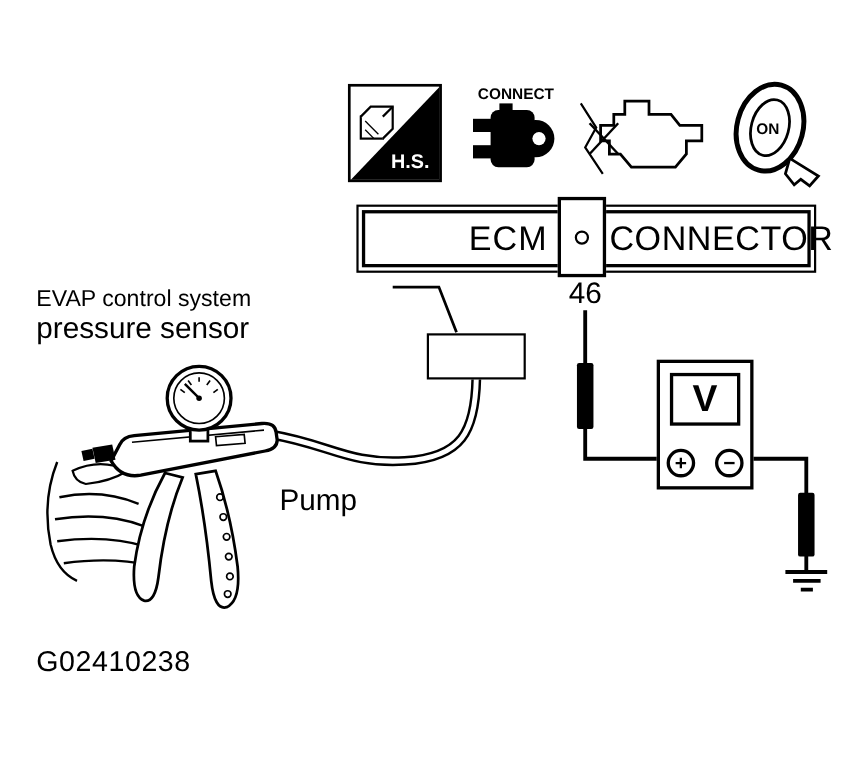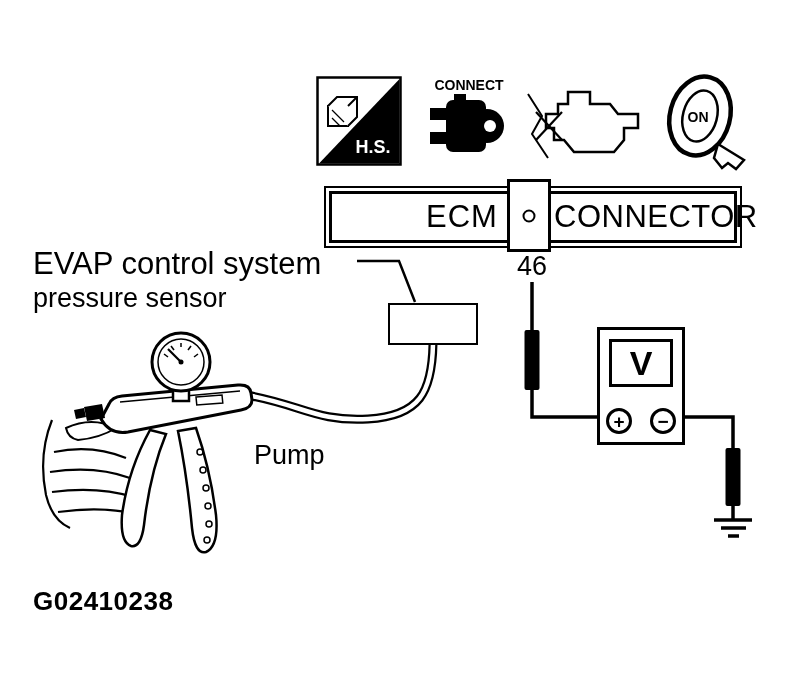--- a/index.html
+++ b/index.html
@@ -27,24 +27,24 @@
   .terminal { position:absolute; top:78px; width:26px; height:26px; border:3px solid #000; border-radius:50%;
     background:#fff; display:flex; align-items:center; justify-content:center; font-size:19px; font-weight:bold; line-height:1; }
   .terminal-plus { left:6px; }
   .terminal-minus { left:50px; }
 
   
   .sensor-box { left:388px; top:303px; width:90px; height:42px; border:2.5px solid #000; background:#fff; }
 
   
   .t32 { left:510px; top:251px; width:44px; text-align:center; font-size:27px; }
-  .evap1 { left:33px; top:246px; font-size:31px; }
+  .evap1 { left:33px; top:260px; font-size:21px; }
   .evap2 { left:33px; top:283px; font-size:27px; }
   .pump-label { left:254px; top:440px; font-size:27px; }
-  .figure-id { left:33px; top:586px; font-size:26px; font-weight:700; letter-spacing:0.5px; }
+  .figure-id { left:33px; top:586px; font-size:26px; font-weight:400; letter-spacing:0.5px; }
 
   .icon { position:absolute; }
   svg text { font-family:"Liberation Sans", sans-serif; }
 </style>
 </head>
 <body>
 
 <div class="page">
 
   <svg id="lineart" viewBox="0 0 787 695">

